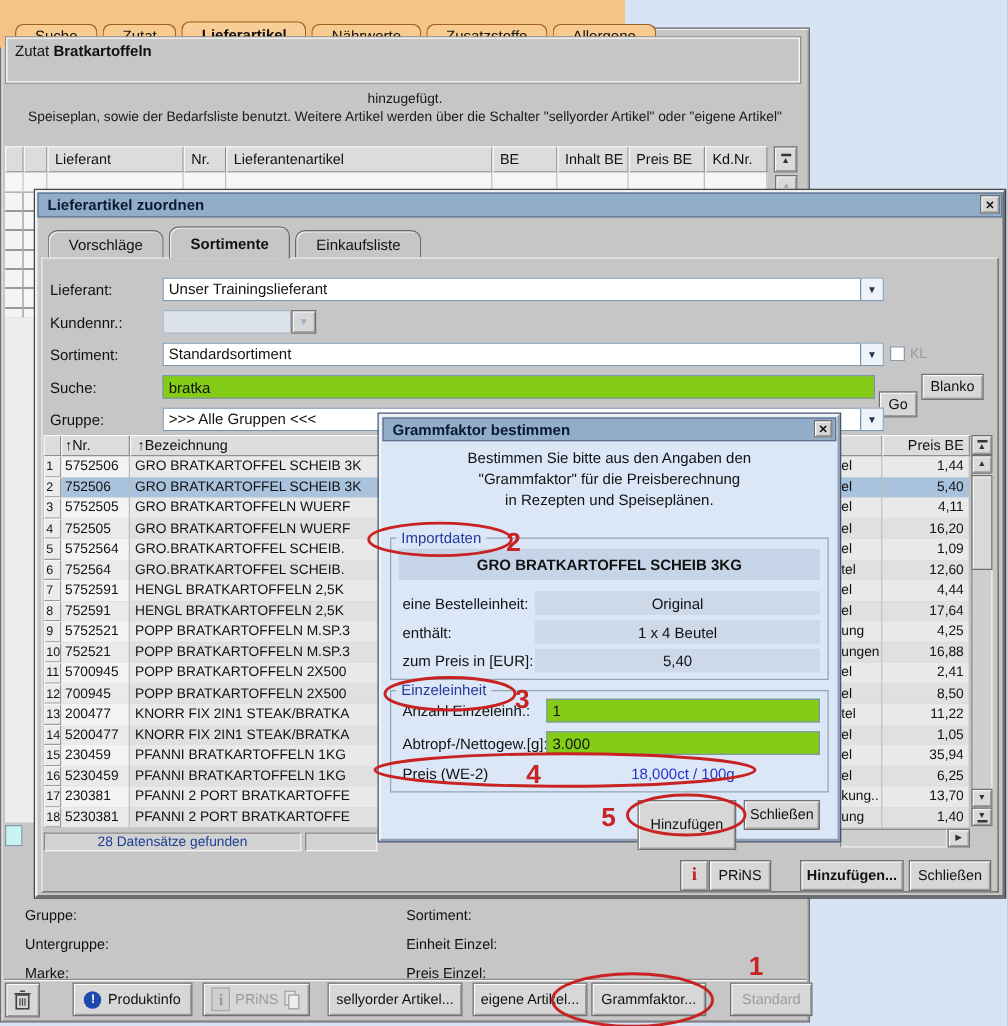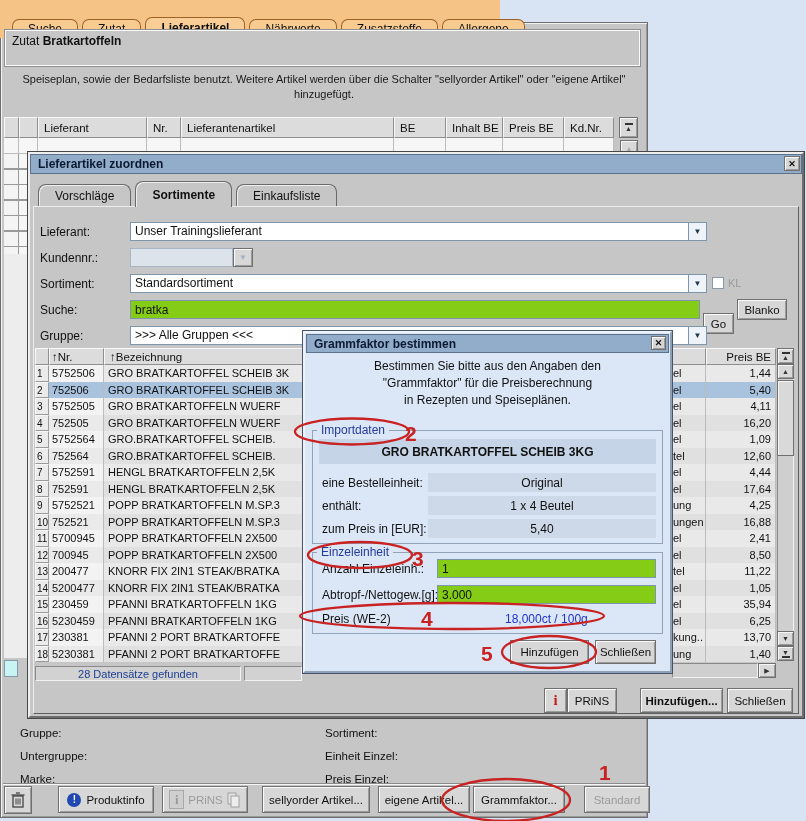--- a/index.html
+++ b/index.html
@@ -106,22 +106,22 @@
       </div>
 
     <div class="a" style="left:5px;top:30px;width:635px;height:36px;background:#c6c6c6;border:1px solid #fbfbfb;box-shadow:0 0 0 1px #8f8f8f;">
       <div style="padding:3px 0 0 6px;">
         <span class="lbl">Zutat</span>
         <span class="lbl" style="font-weight:bold;">Bratkartoffeln</span>
       </div>
     </div>
 
     <div class="a" style="left:8px;top:72px;width:632px;height:46px;text-align:center;font-size:11px;line-height:15px;color:#1a1a1a;">
+      <div>hinzugefügt.</div>
       <div>Speiseplan, sowie der Bedarfsliste benutzt.  Weitere Artikel werden über die Schalter "sellyorder Artikel" oder "eigene Artikel"</div>
-      <div>hinzugefügt.</div>
     </div>
 
     <div class="a" style="left:4px;top:117px;display:flex;height:21px;">
       <div class="hc" style="width:15px;"></div>
       <div class="hc" style="width:19px;"></div>
       <div class="hc" style="width:109px;">Lieferant</div>
       <div class="hc" style="width:34px;">Nr.</div>
       <div class="hc" style="width:213px;">Lieferantenartikel</div>
       <div class="hc" style="width:52px;">BE</div>
       <div class="hc" style="width:57px;">Inhalt BE</div>
@@ -440,21 +440,21 @@
 
     <div class="a fset" style="left:312px;top:552px;width:351px;height:82px;"></div>
     <div class="a legend" style="left:317px;top:545px;text-align:right;">Einzeleinheit</div>
     <div class="a glabel" style="left:322px;top:562px;">Anzahl Einzeleinh.:</div>
     <input class="a input" style="left: 437px; top: 559px; width: 219px; height: 19px;" value="1">
     <div class="a glabel" style="left:322px;top:588px;">Abtropf-/Nettogew.[g]:</div>
     <input class="a input" style="left: 437px; top: 585px; width: 219px; height: 19px;" value="3.000">
     <div class="a glabel" style="left:322px;top:612px;">Preis (WE-2)</div>
     <div class="a glabel bluetext" style="left:505px;top:612px;">18,000ct / 100g</div>
 
-    <div class="a btn" style="left:510px;top:640px;width:79px;height:24px;">Hinzufügen</div>
+    <div class="a btn" style="left:510px;top:640px;width:79px;height:40px;">Hinzufügen</div>
     <div class="a btn" style="left:595px;top:640px;width:61px;height:24px;">Schließen</div>
   </div>
 
   <svg class="a anno" style="left:0px;top:0px;" width="806" height="821" viewBox="0 0 806 821">
     <ellipse cx="352" cy="431.5" rx="57" ry="13"></ellipse>
     <text x="405" y="441">2</text>
     <ellipse cx="360" cy="555" rx="52" ry="13"></ellipse>
     <text x="412" y="566">3</text>
     <ellipse cx="452" cy="616" rx="152" ry="13"></ellipse>
     <text x="421" y="626">4</text>

